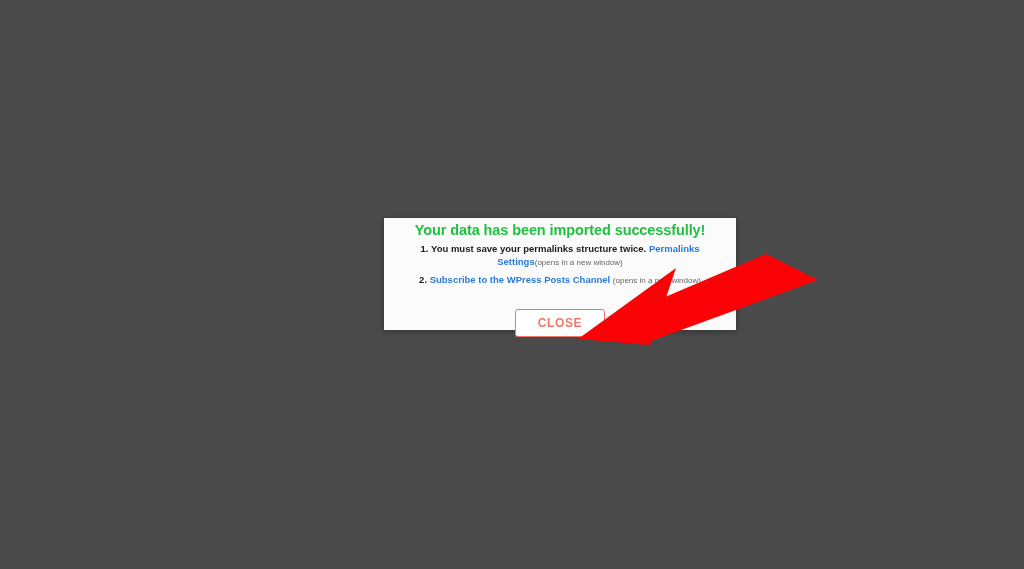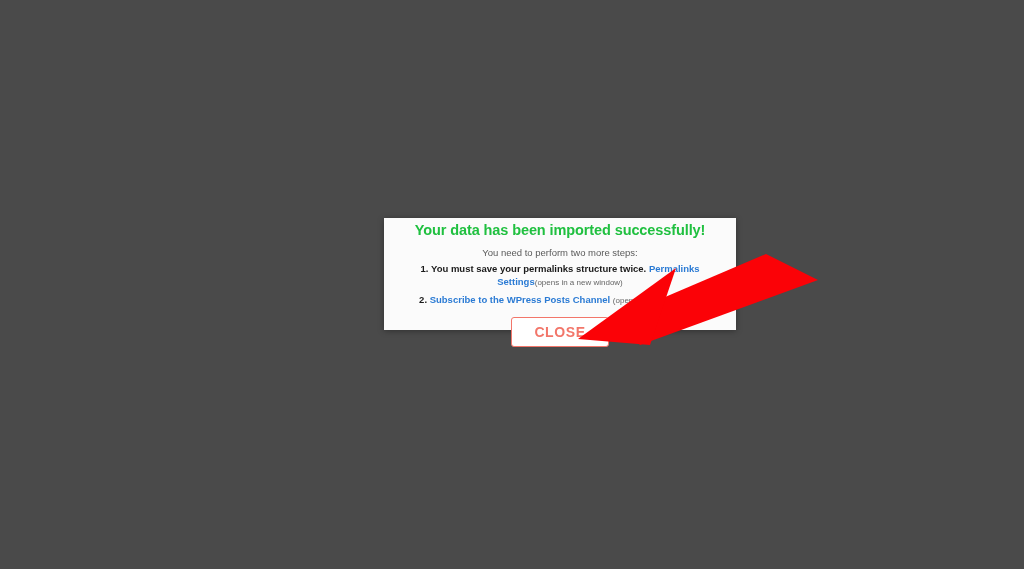--- a/index.html
+++ b/index.html
@@ -142,23 +142,23 @@
   }
   .modal-title {
     color: #20c040; font-size: 14.5px; font-weight: bold; letter-spacing: -.1px;
   }
   .modal-sub { margin-top: 9px; font-size: 9.5px; color: #5a5a5a; }
   .modal-step { margin-top: 4px; font-size: 9.5px; color: #1a1a1a; line-height: 13px; padding: 0 2px; }
   .modal-step b { font-weight: bold; }
   .modal-step a { color: #2b7bd4; text-decoration: none; font-weight: bold; }
   .modal-step .muted { color: #666; font-weight: normal; font-size: 8px; }
   .close-btn {
-    margin: 10px auto 0 auto; display: block;
+    margin: 22px auto 0 auto; display: block;
     border: 1px solid #f2766a; color: #f2766a; background: #fff;
-    font-size: 14px; letter-spacing: .6px; font-weight: bold;
+    font-size: 12px; letter-spacing: .6px; font-weight: bold;
     padding: 6px 22px; border-radius: 3px;
     font-family: "Liberation Sans", sans-serif;
   }
 
   
   .arrow-layer {
     position: absolute; inset: 0; z-index: 90; pointer-events: none;
   }
 </style>
 </head>
@@ -419,21 +419,20 @@
 
     <div class="footer">
       <span>Thank you for creating with </span><a>WordPress</a><span>.</span>
     </div>
   </div>
 
   <div class="page-dim"></div>
 
   <div class="modal">
     <div class="modal-title">Your data has been imported successfully!</div>
-    <div class="modal-sub">You need to perform two more steps:</div>
     <div class="modal-step">
       <b>1.</b>
       <b>You must save your permalinks structure twice.</b>
       <a>Permalinks Settings</a><span class="muted">(opens in a new window)</span>
     </div>
     <div class="modal-step">
       <b>2.</b>
       <a>Subscribe to the WPress Posts Channel</a> <span class="muted">(opens in a new window)</span>
     </div>
     <button class="close-btn">CLOSE</button>

